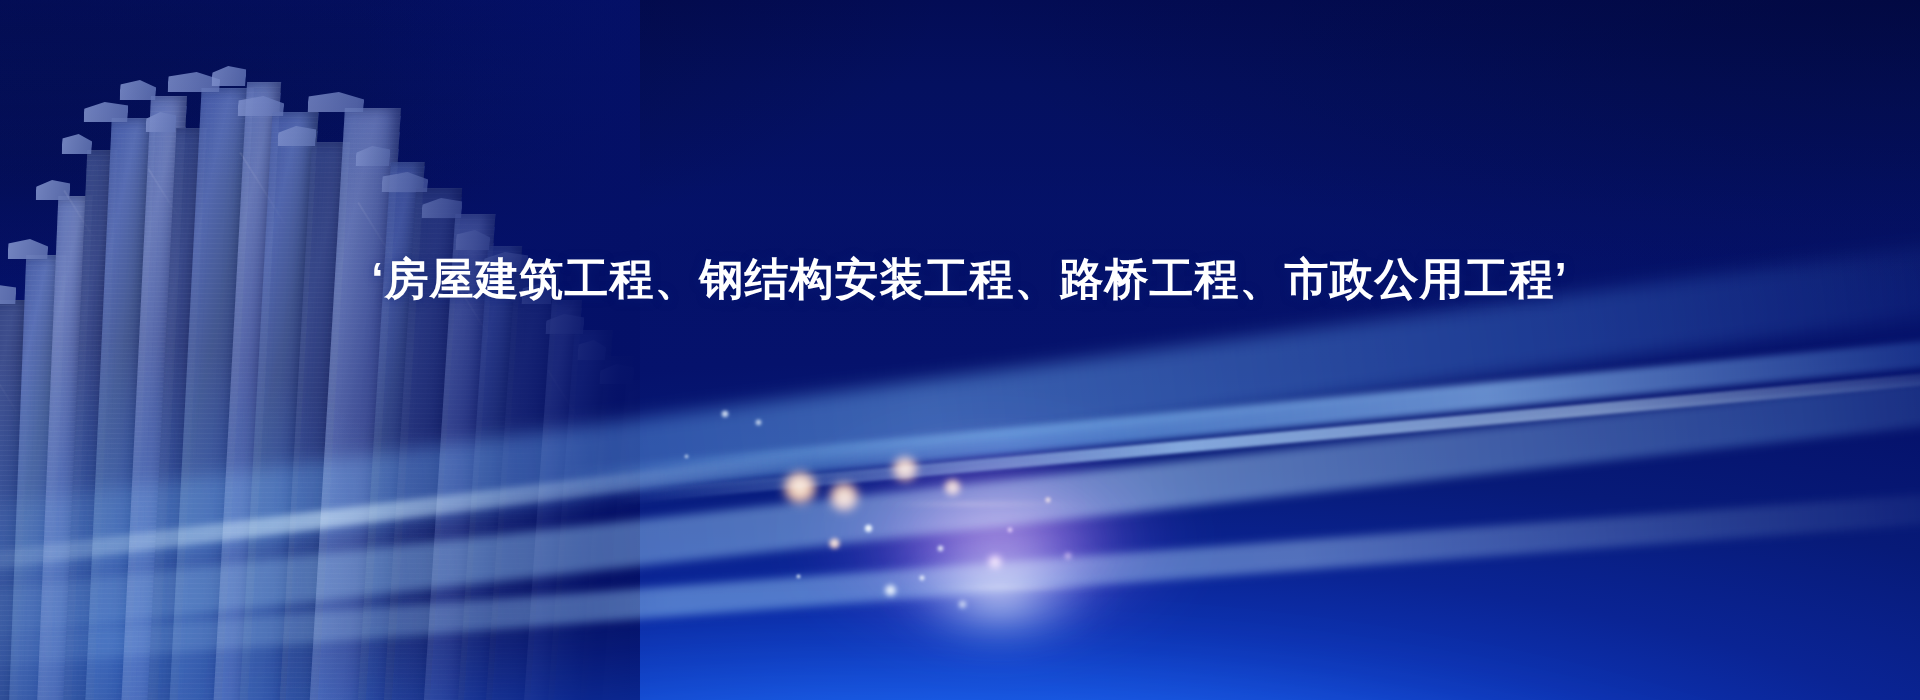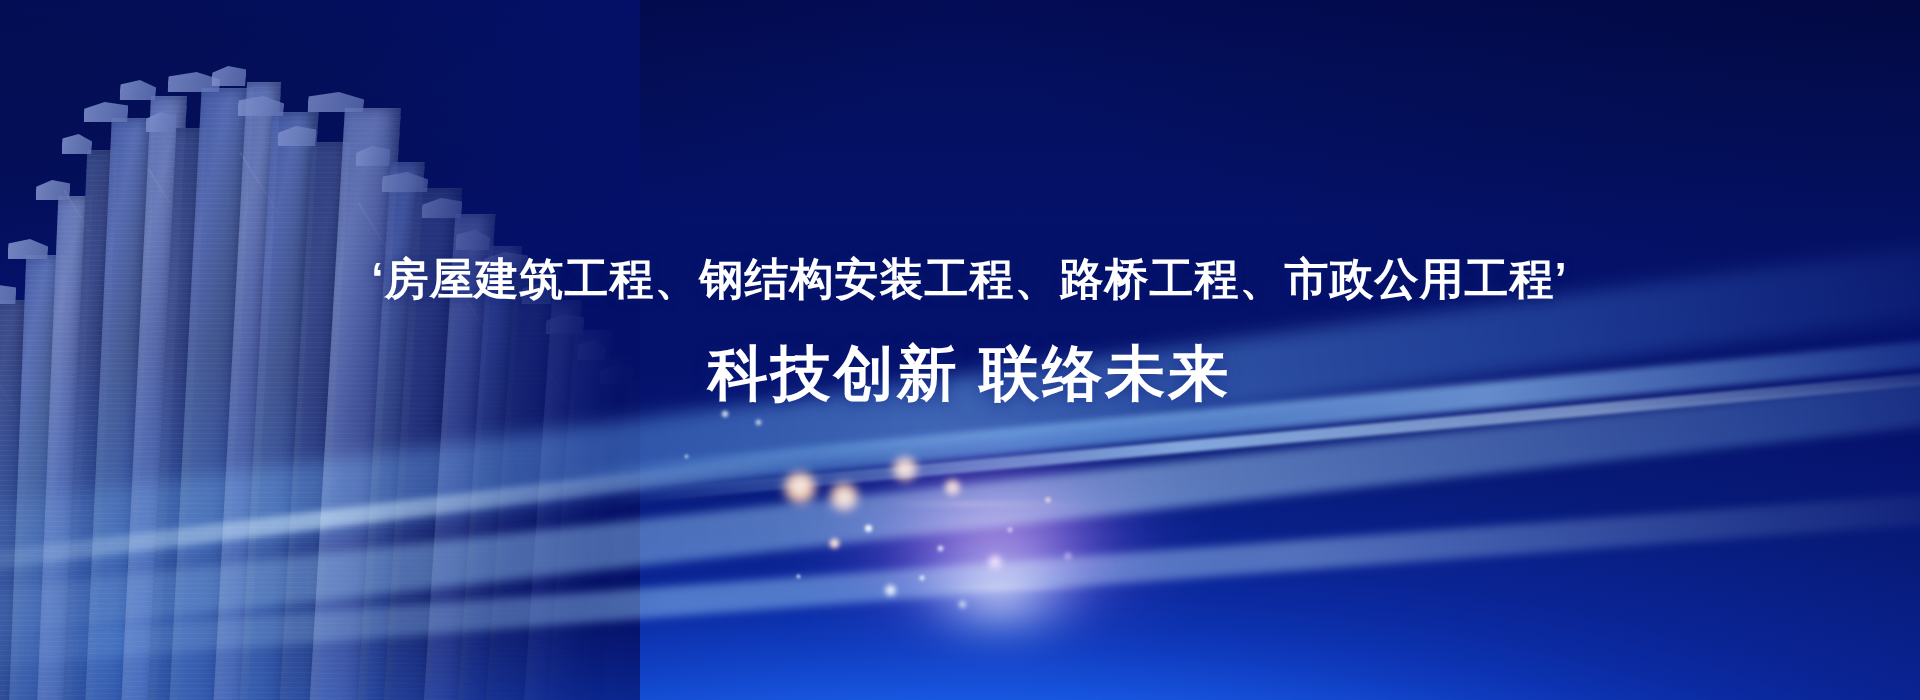--- a/index.html
+++ b/index.html
@@ -331,16 +331,15 @@
       <div class="spark gold" style="left: 1045px; top: 497px; width: 6px; height: 6px; filter: blur(1.4px); opacity: 0.7;"></div>
       <div class="spark white" style="left: 683.5px; top: 453.5px; width: 5px; height: 5px; filter: blur(1.2px); opacity: 0.55;"></div>
       <div class="spark white" style="left: 957.5px; top: 599.5px; width: 9px; height: 9px; filter: blur(2px); opacity: 0.7;"></div>
       <div class="spark violet" style="left: 1064px; top: 552px; width: 8px; height: 8px; filter: blur(2px); opacity: 0.62;"></div>
       <div class="streak" style="left: 880px; top: 502px; width: 210px; height: 4px; filter: blur(2.5px); opacity: 0.5;"></div>
       <div class="streak" style="left: 930px; top: 586px; width: 170px; height: 3px; filter: blur(2.5px); opacity: 0.5;"></div>
     </div>
 
   <div id="text">
     <div class="tline" id="title-line">‘房屋建筑工程、钢结构安装工程、路桥工程、市政公用工程’</div>
-    <div class="tline" id="headline">科技创新  联络未来</div>
   </div>
 
 </div>
 
 </body></html>

